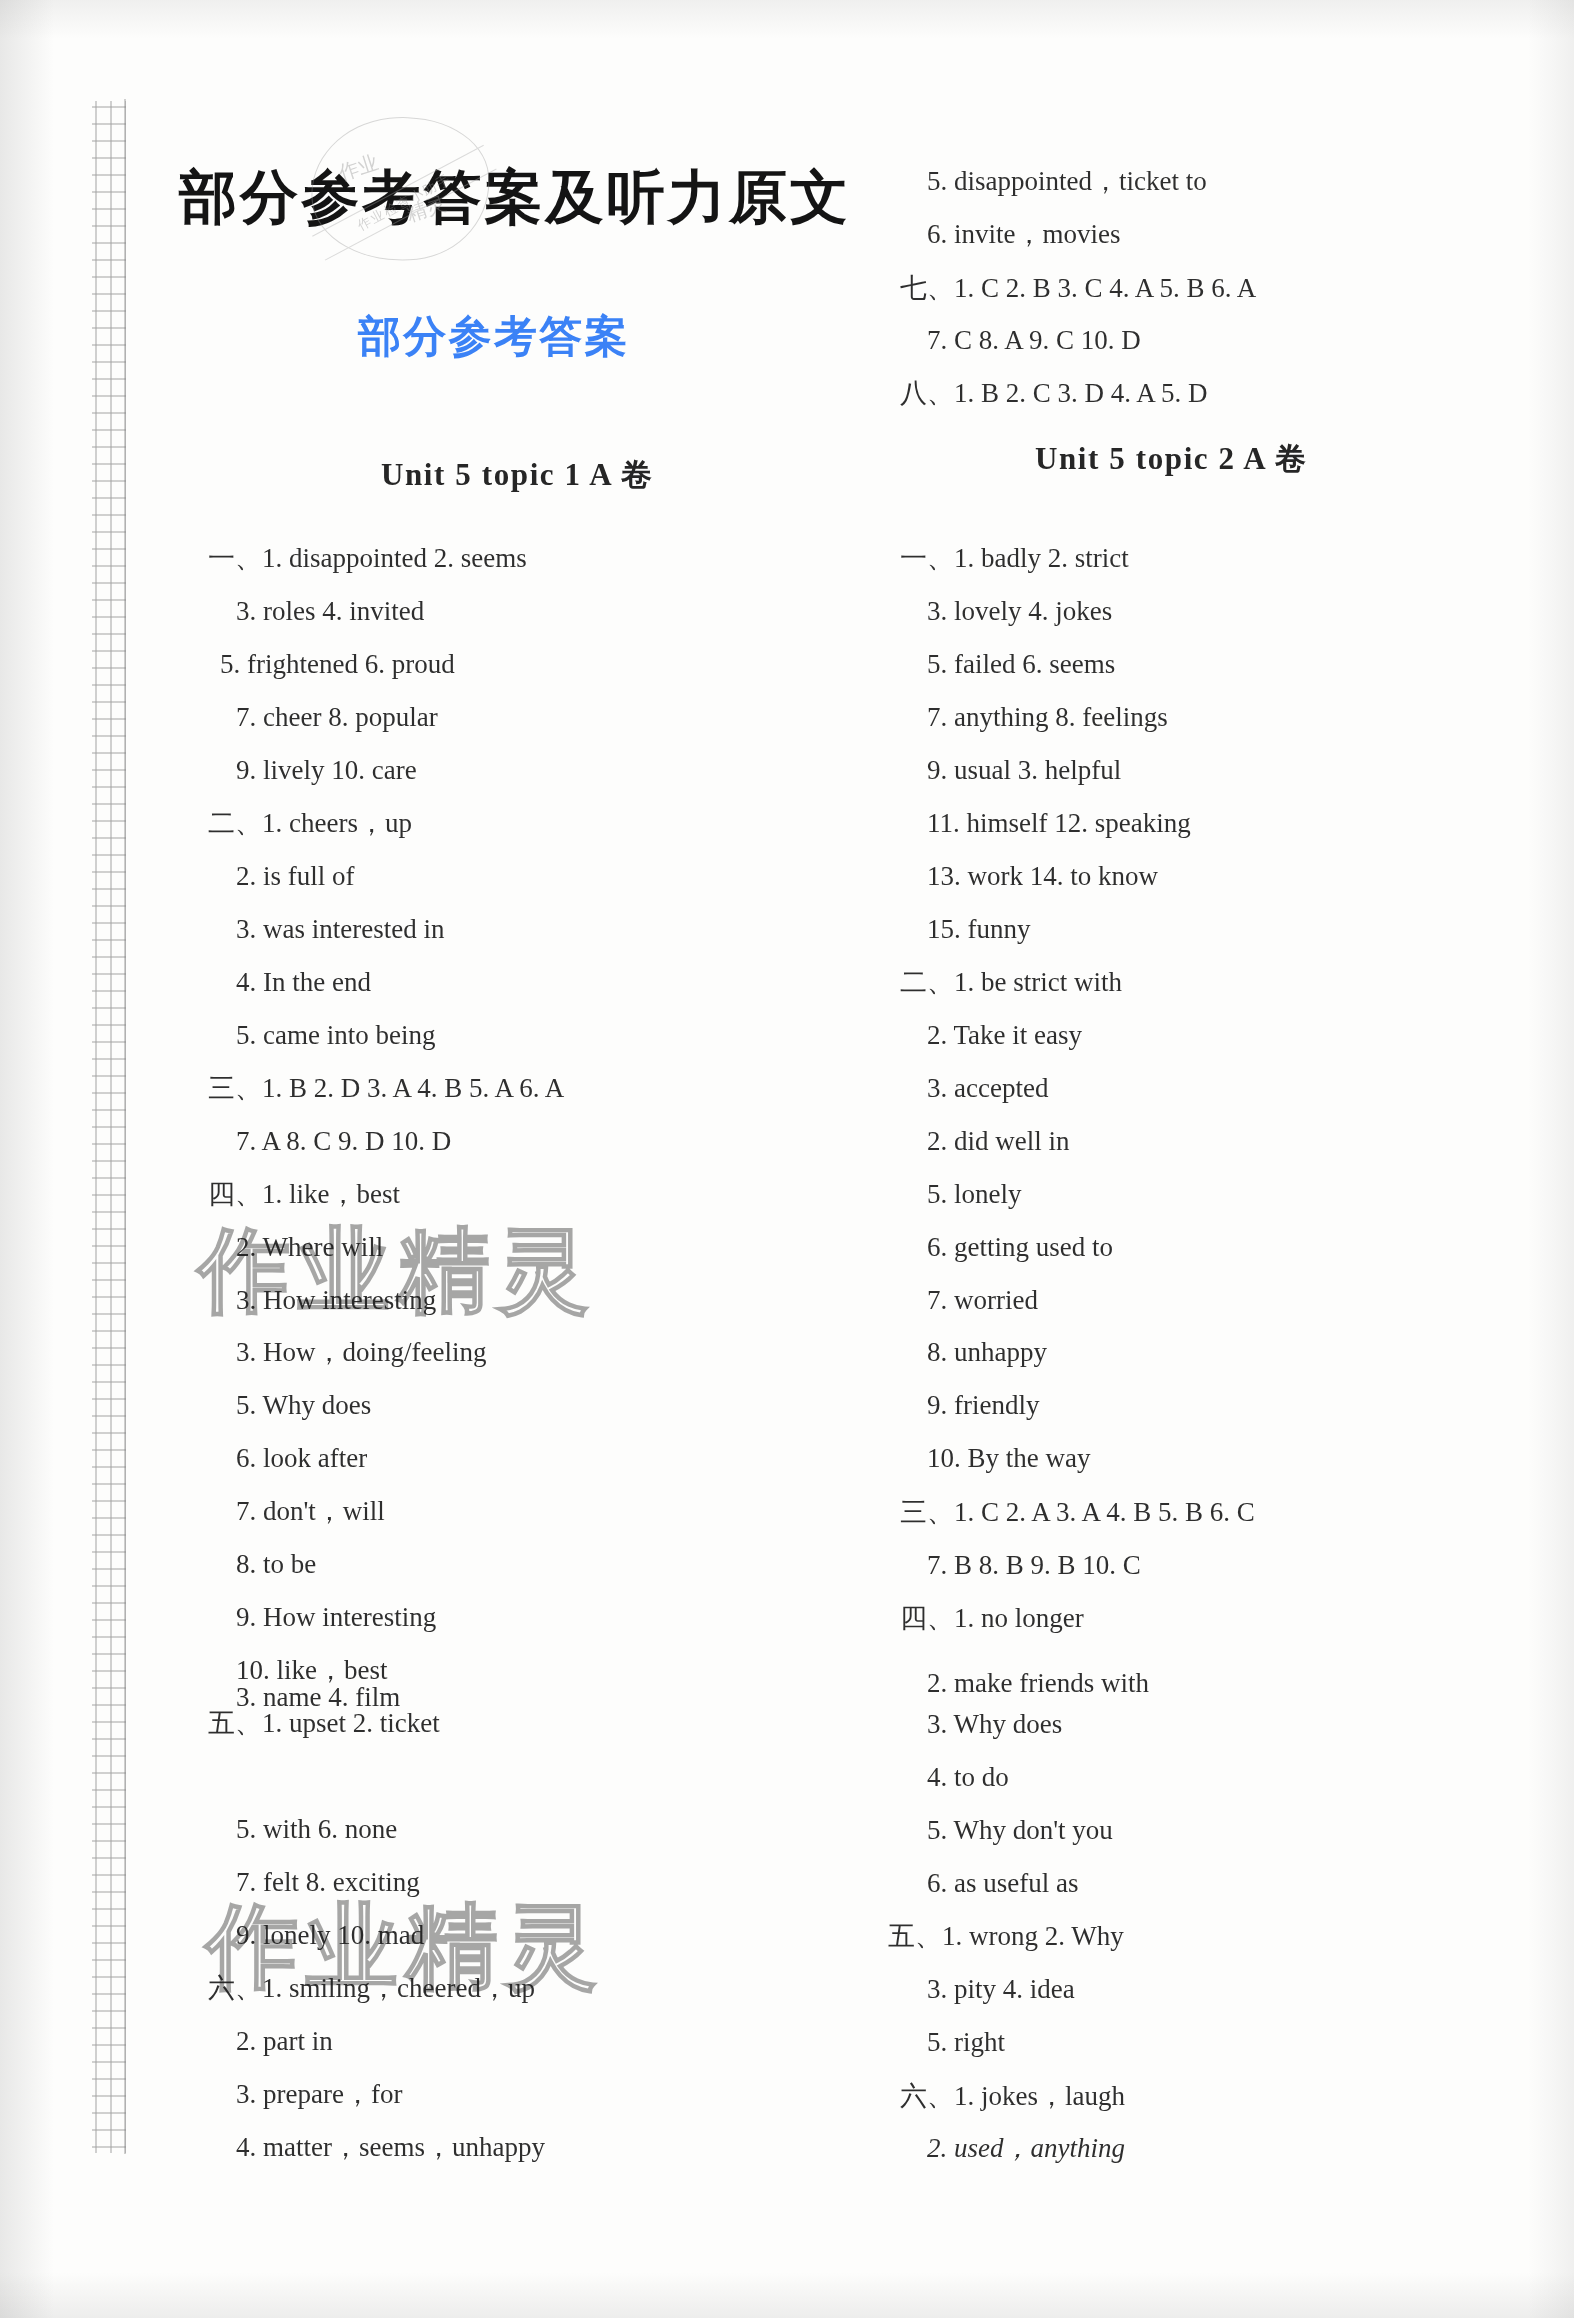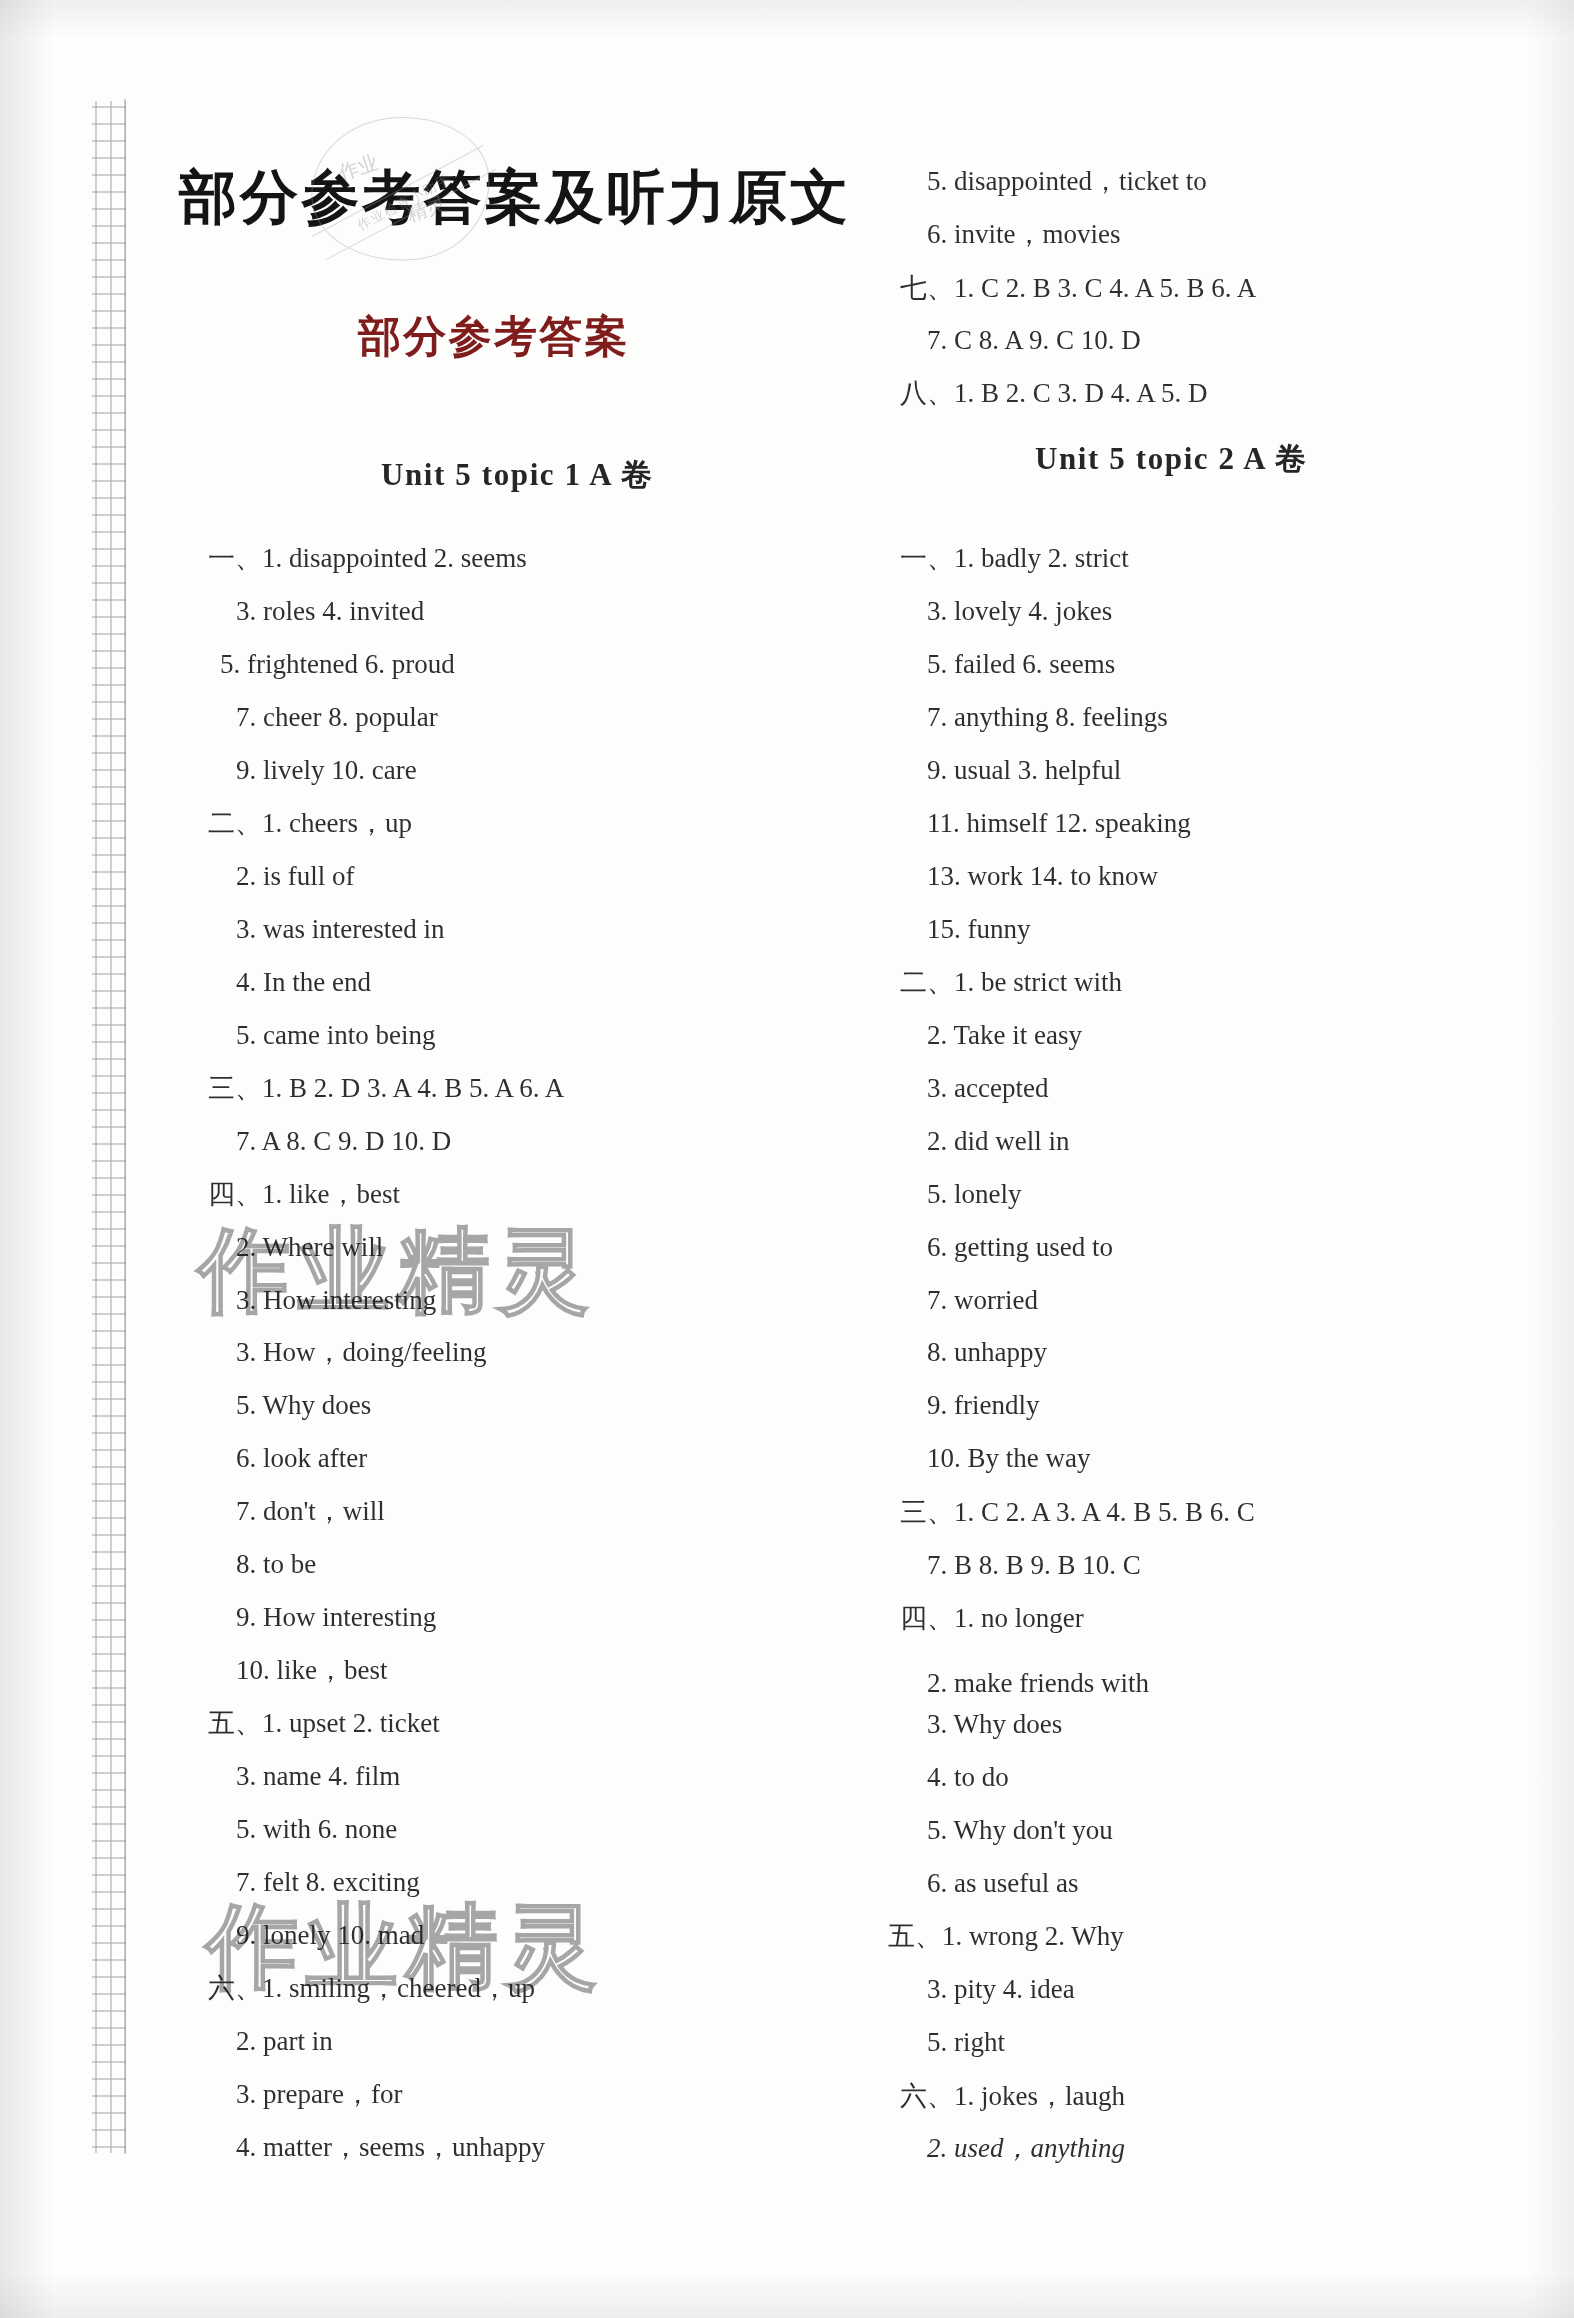--- a/index.html
+++ b/index.html
@@ -49,21 +49,21 @@
   .content{position:absolute;left:0;top:0;right:0;bottom:0;}
 
   .main-title{
     position:absolute;left:179px;top:159px;width:777px;
     font-family:"Liberation Serif","DejaVu Serif",serif;
     font-size:58px;font-weight:700;letter-spacing:3.1px;color:#141414;
     white-space:nowrap;
   }
   .sub-title{
     position:absolute;left:358px;top:308px;width:544px;
-    font-size:43px;font-weight:700;letter-spacing:2.3px;color:#7f1d1d;
+    font-size:43px;font-weight:700;letter-spacing:2.3px;color:#3b82f6;
     white-space:nowrap;
   }
 
   
   #stamp{
     position:absolute;left:311px;top:117px;width:179px;height:144px;
     opacity:.38;transform:rotate(-6deg);pointer-events:none;
   }
   #stamp .blob{
     position:absolute;inset:0;
@@ -160,21 +160,21 @@
           <div class="ans-line faint" style="left: 236px; top: 1233px;">2. Where will</div>
           <div class="ans-line faint" style="left: 236px; top: 1286px;">3. How interesting</div>
           <div class="ans-line faint" style="left: 236px; top: 1338px;">3. How，doing/feeling</div>
           <div class="ans-line faint" style="left: 236px; top: 1391px;">5. Why does</div>
           <div class="ans-line faint" style="left: 236px; top: 1444px;">6. look after</div>
           <div class="ans-line faint" style="left: 236px; top: 1497px;">7. don't，will</div>
           <div class="ans-line faint" style="left: 236px; top: 1550px;">8. to be</div>
           <div class="ans-line faint" style="left: 236px; top: 1603px;">9. How interesting</div>
           <div class="ans-line faint" style="left: 236px; top: 1656px;">10. like，best</div>
           <div class="ans-line faint" style="left: 208px; top: 1709px;">五、1. upset   2. ticket</div>
-          <div class="ans-line faint" style="left: 236px; top: 1762px;">3. name   4. film</div>
+          <div class="ans-line faint" style="left: 236px; top: 1683px;">3. name   4. film</div>
           <div class="ans-line faint" style="left: 236px; top: 1815px;">5. with   6. none</div>
           <div class="ans-line faint" style="left: 236px; top: 1868px;">7. felt   8. exciting</div>
           <div class="ans-line faint" style="left: 236px; top: 1921px;">9. lonely  10. mad</div>
           <div class="ans-line faint" style="left: 208px; top: 1974px;">六、1. smiling，cheered，up</div>
           <div class="ans-line faint" style="left: 236px; top: 2027px;">2. part in</div>
           <div class="ans-line faint" style="left: 236px; top: 2080px;">3. prepare，for</div>
           <div class="ans-line faint" style="left: 236px; top: 2133px;">4. matter，seems，unhappy</div>
         </div>
     </div>
 

